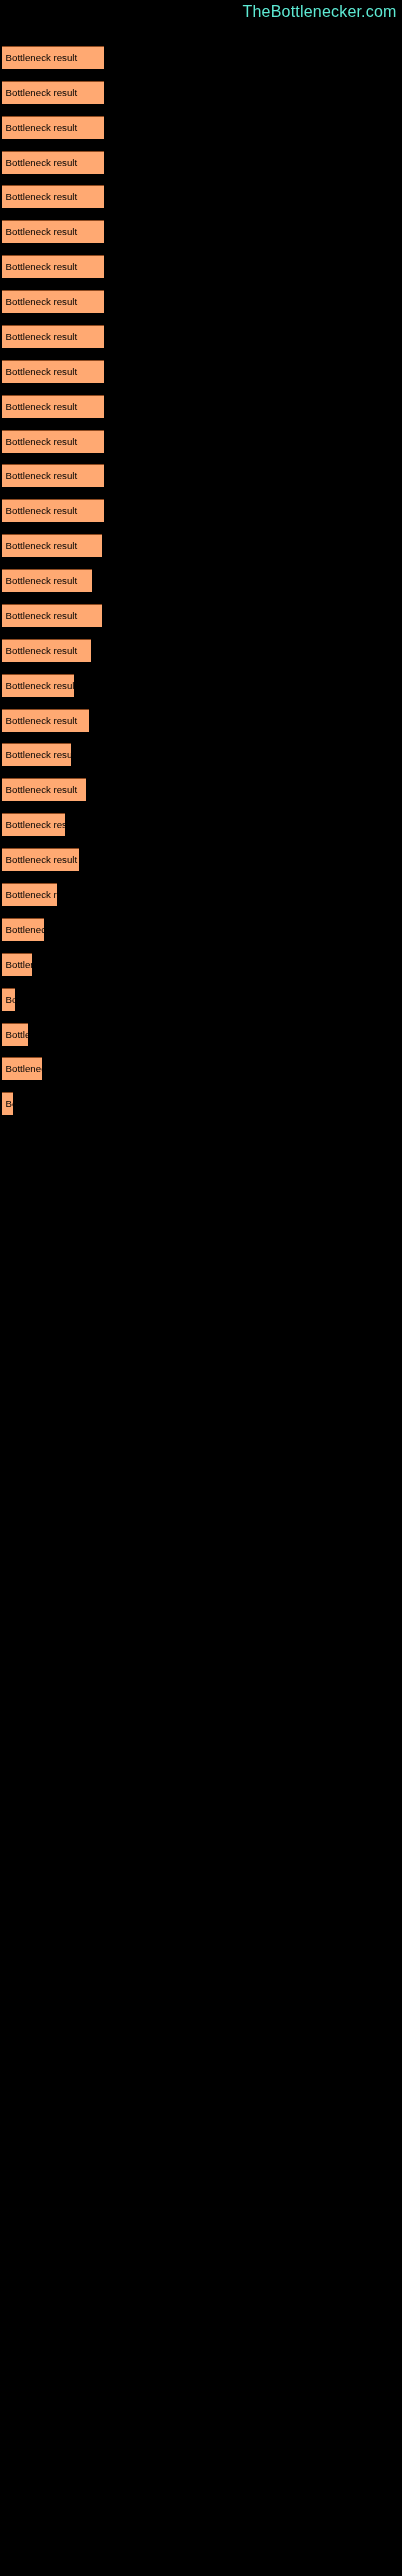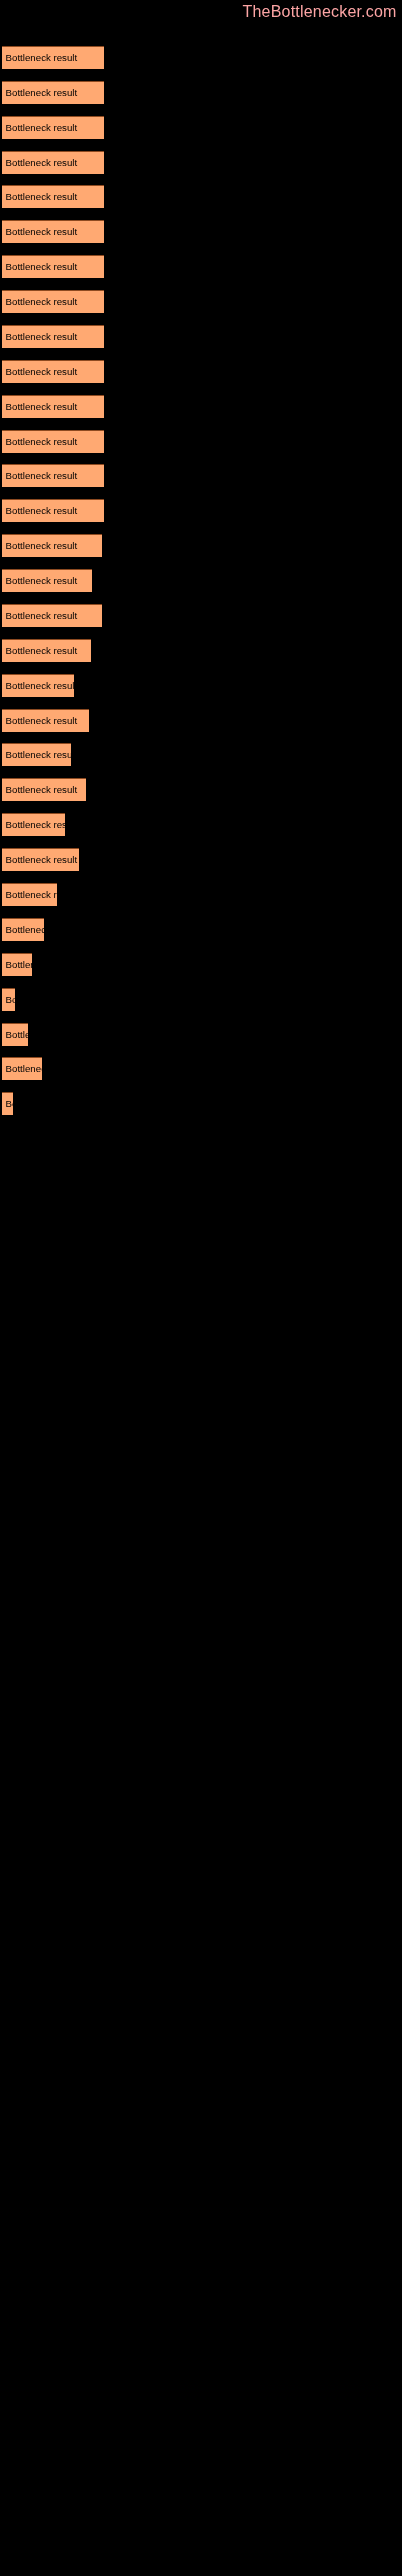--- a/index.html
+++ b/index.html
@@ -23,21 +23,21 @@
     height: 2576px;
     background: #000000;
   }
   #site-title {
     position: absolute;
     right: 6.4px;
     top: 1.6px;
     font-family: "Liberation Sans", sans-serif;
     font-size: 16px;
     line-height: 19.3px;
-    color: #fca5a5;
+    color: #5eead4;
     letter-spacing: 0.2px;
     white-space: nowrap;
   }
   #bars-layer {
     position: absolute;
     left: 0;
     top: 0;
     width: 403px;
     height: 2576px;
   }

